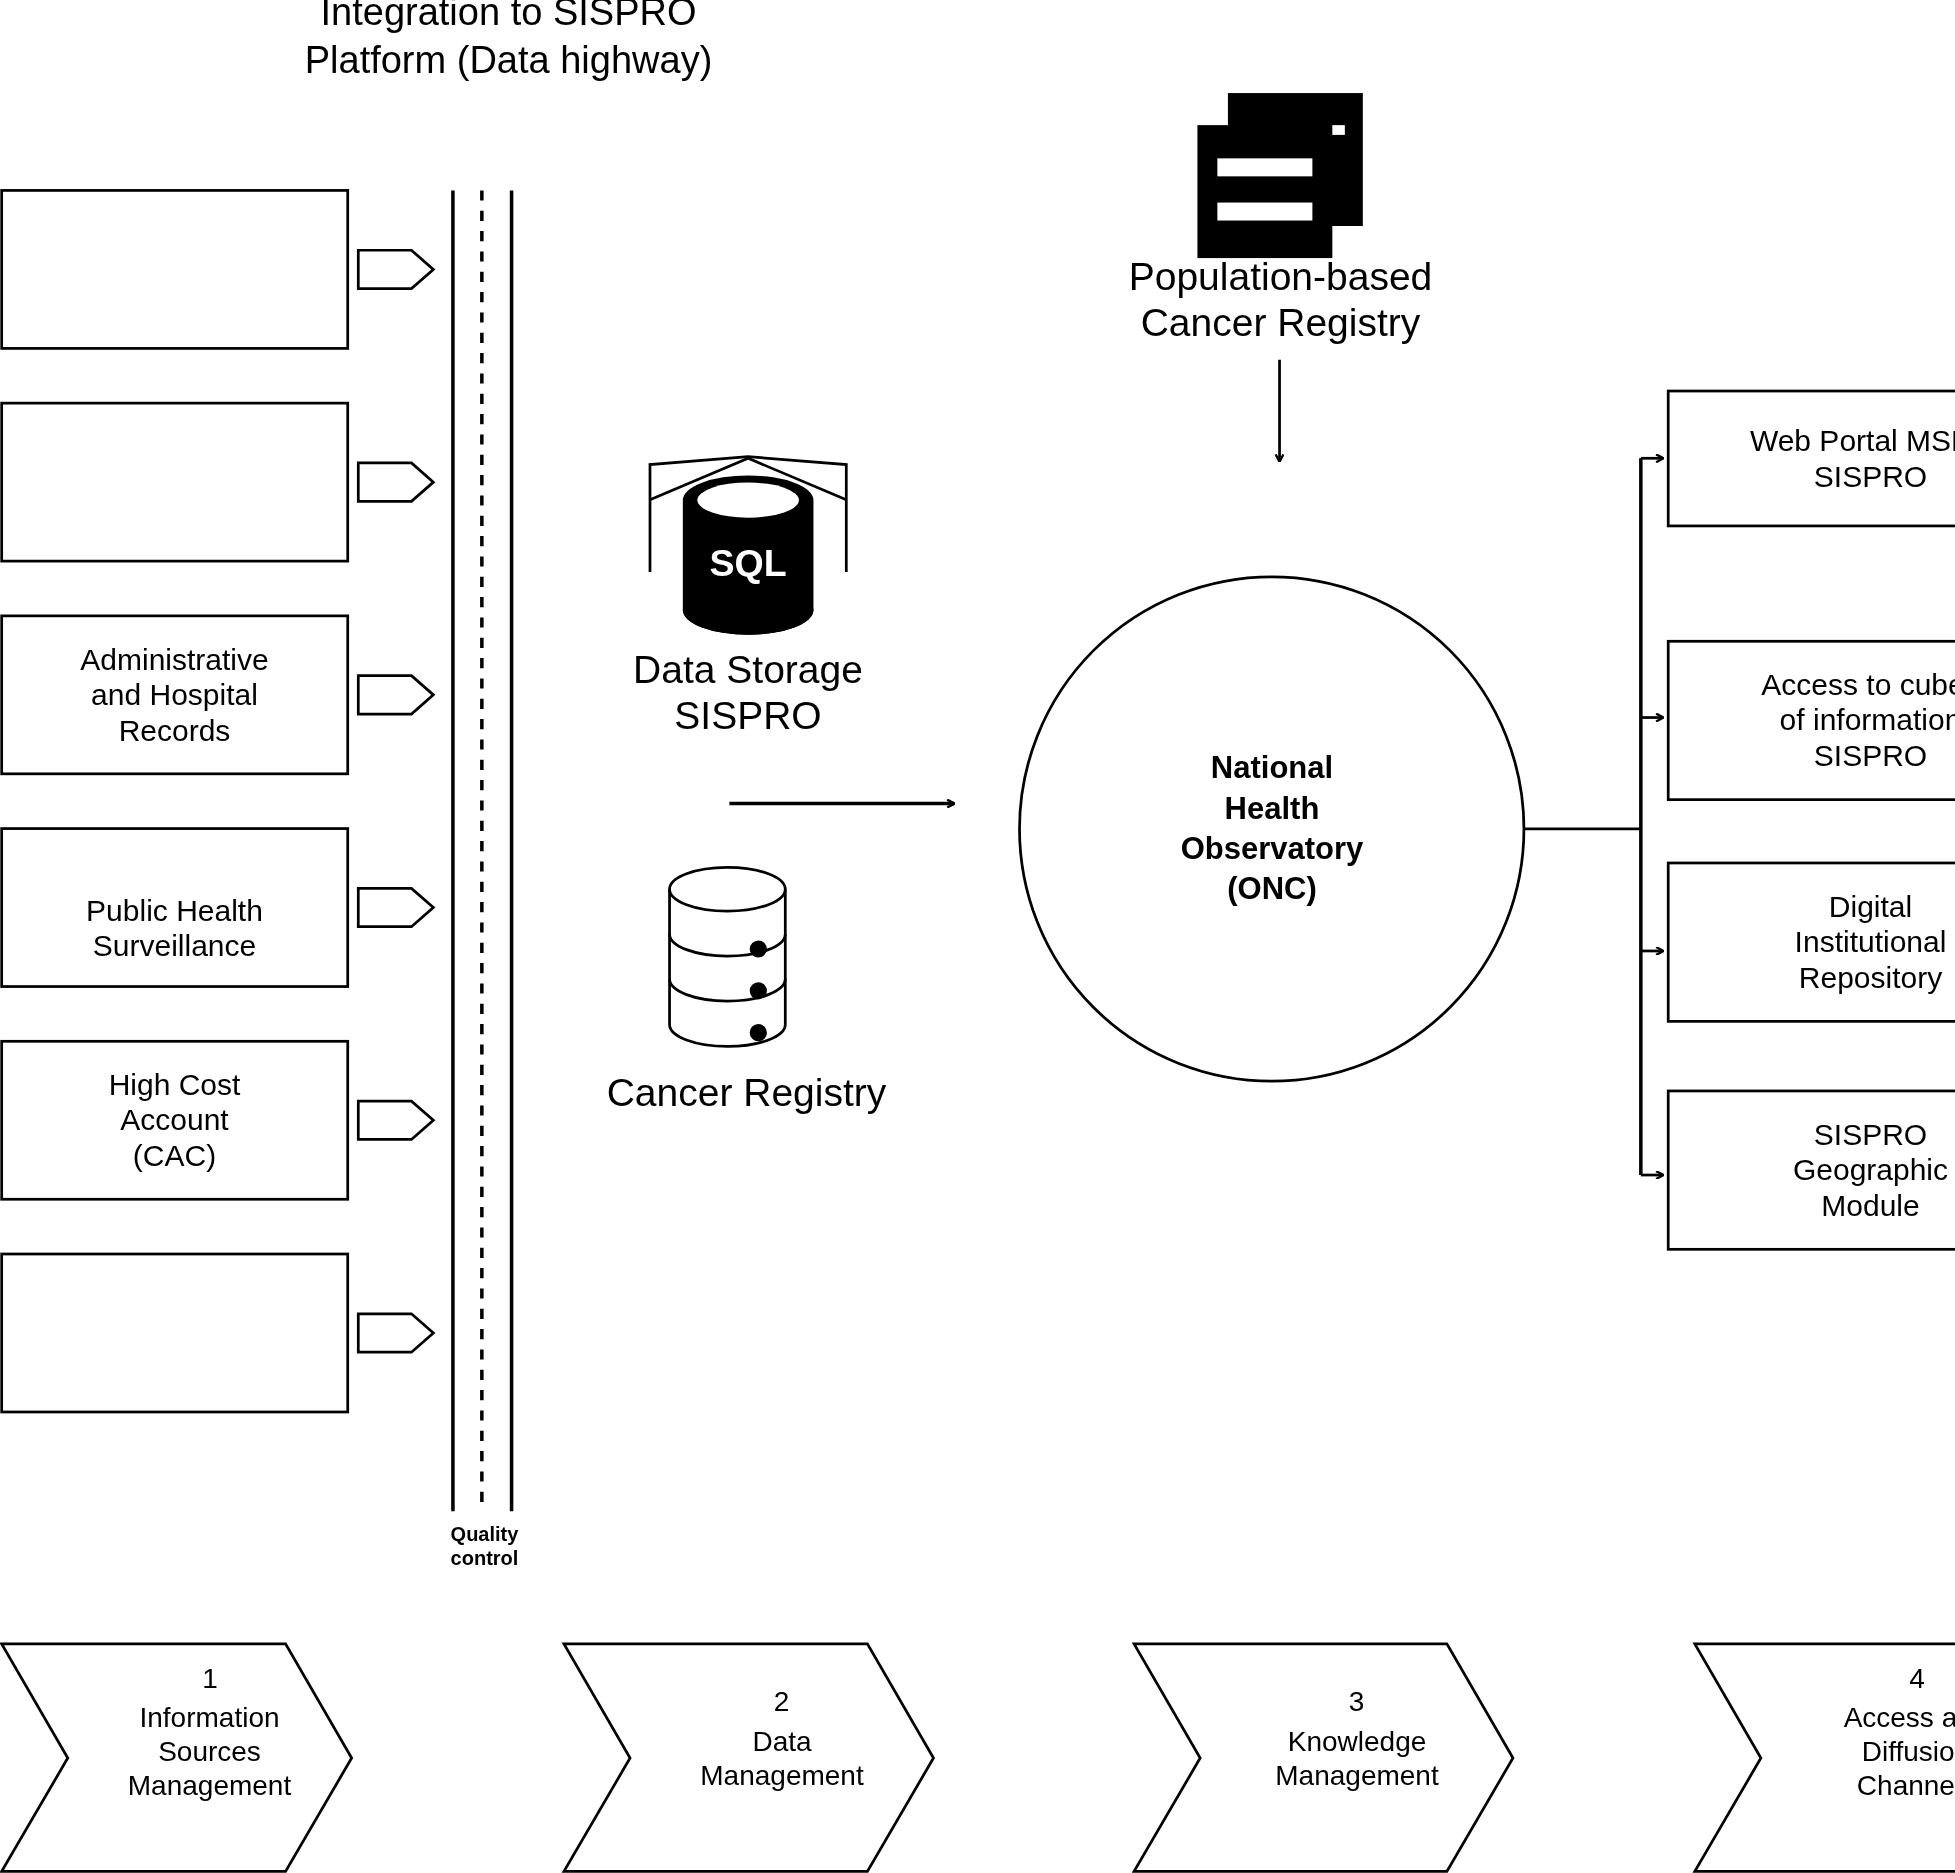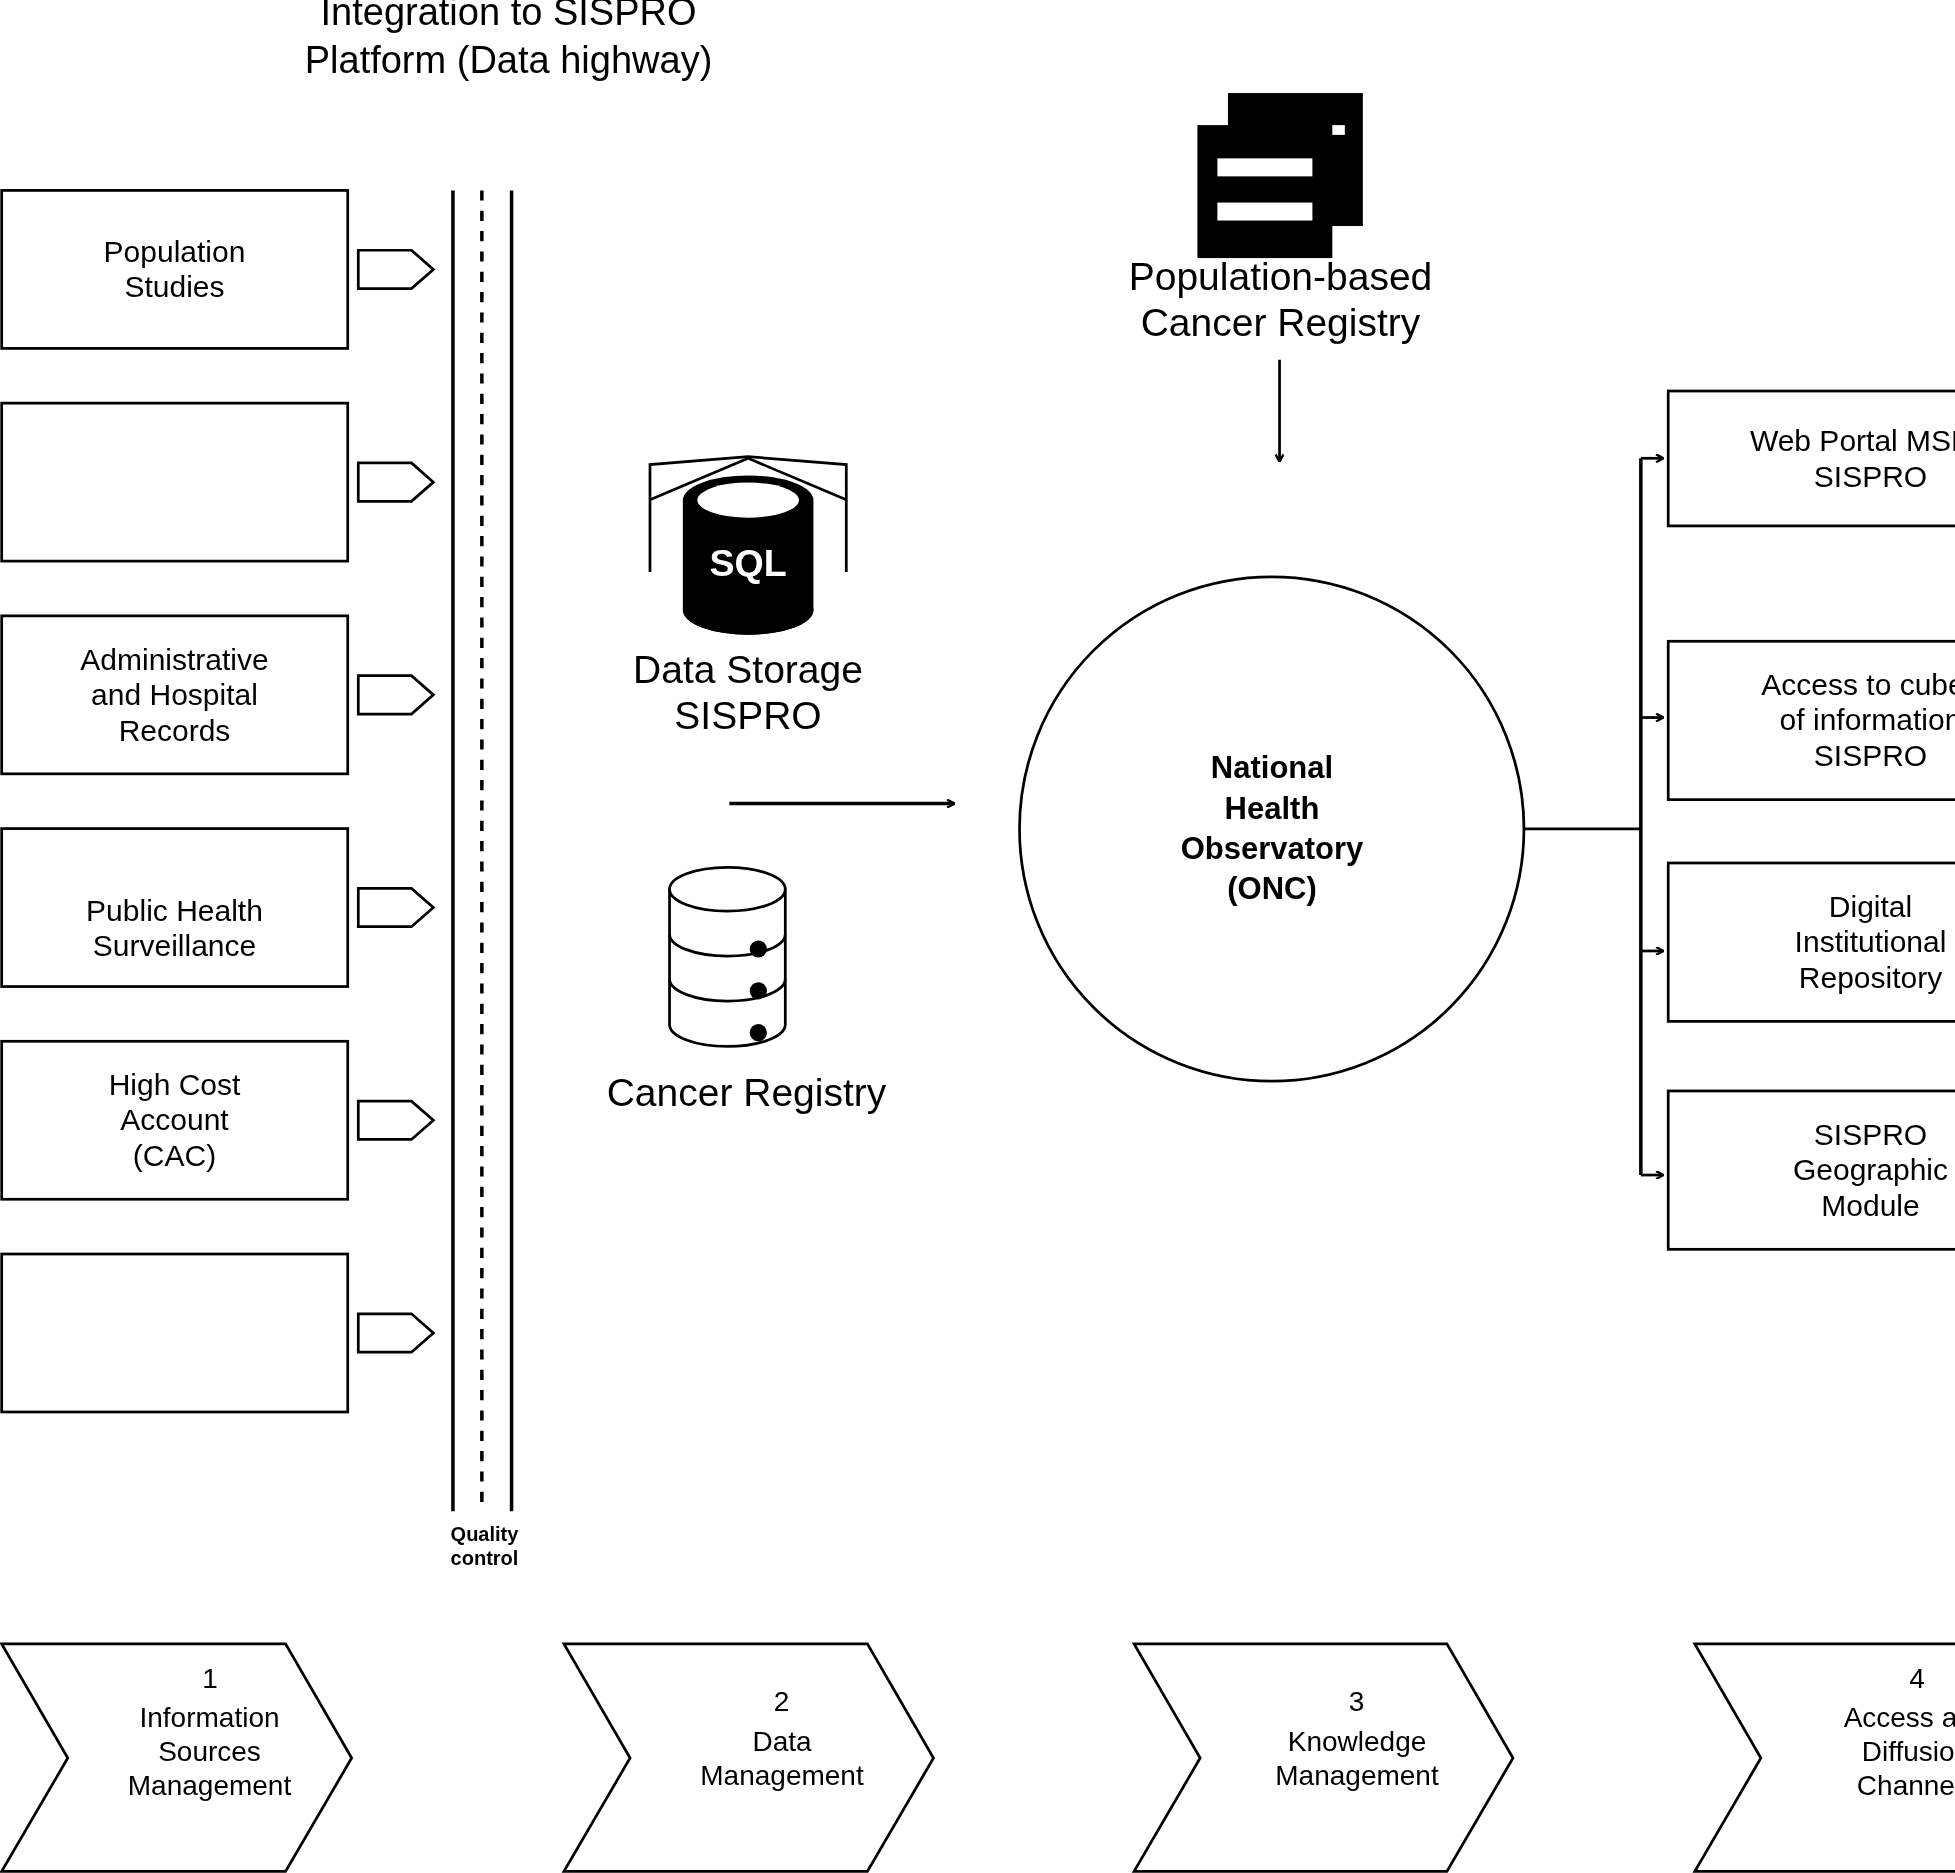--- a/index.html
+++ b/index.html
@@ -156,22 +156,20 @@
 
     <polygon class="chevron" points="4,4204  730,4204  899,4496  730,4786  4,4786  173,4496"></polygon>
     <polygon class="chevron" points="1442,4204 2218,4204 2387,4496 2218,4786 1442,4786 1611,4496"></polygon>
     <polygon class="chevron" points="2900,4204 3700,4204 3869,4496 3700,4786 2900,4786 3069,4496"></polygon>
     <polygon class="chevron" points="4334,4204 5132,4204 5301,4496 5132,4786 4334,4786 4503,4496"></polygon>
   </svg>
 
   <div class="txt t-title center-v" style="left:274px; top:3.9px; width:469px; height:66px;">Integration to SISPRO
 Platform (Data highway)</div>
 
-  <div class="txt t-box center-v" style="left:5.5px; top:190px; width:338px; height:158px;">Population
-Studies</div>
   <div class="txt t-box center-v" style="left:5.5px; top:616px; width:338px; height:158px;">Administrative
 and Hospital
 Records</div>
   <div class="txt t-box center-v" style="left:5.5px; top:829px; width:338px; height:198px;">Public Health
 Surveillance</div>
   <div class="txt t-box center-v" style="left:5.5px; top:1041px; width:338px; height:158px;">High Cost
 Account
 (CAC)</div>
 
   <div class="txt t-qc" style="left:383px; top:1523px; width:203px;">Quality

